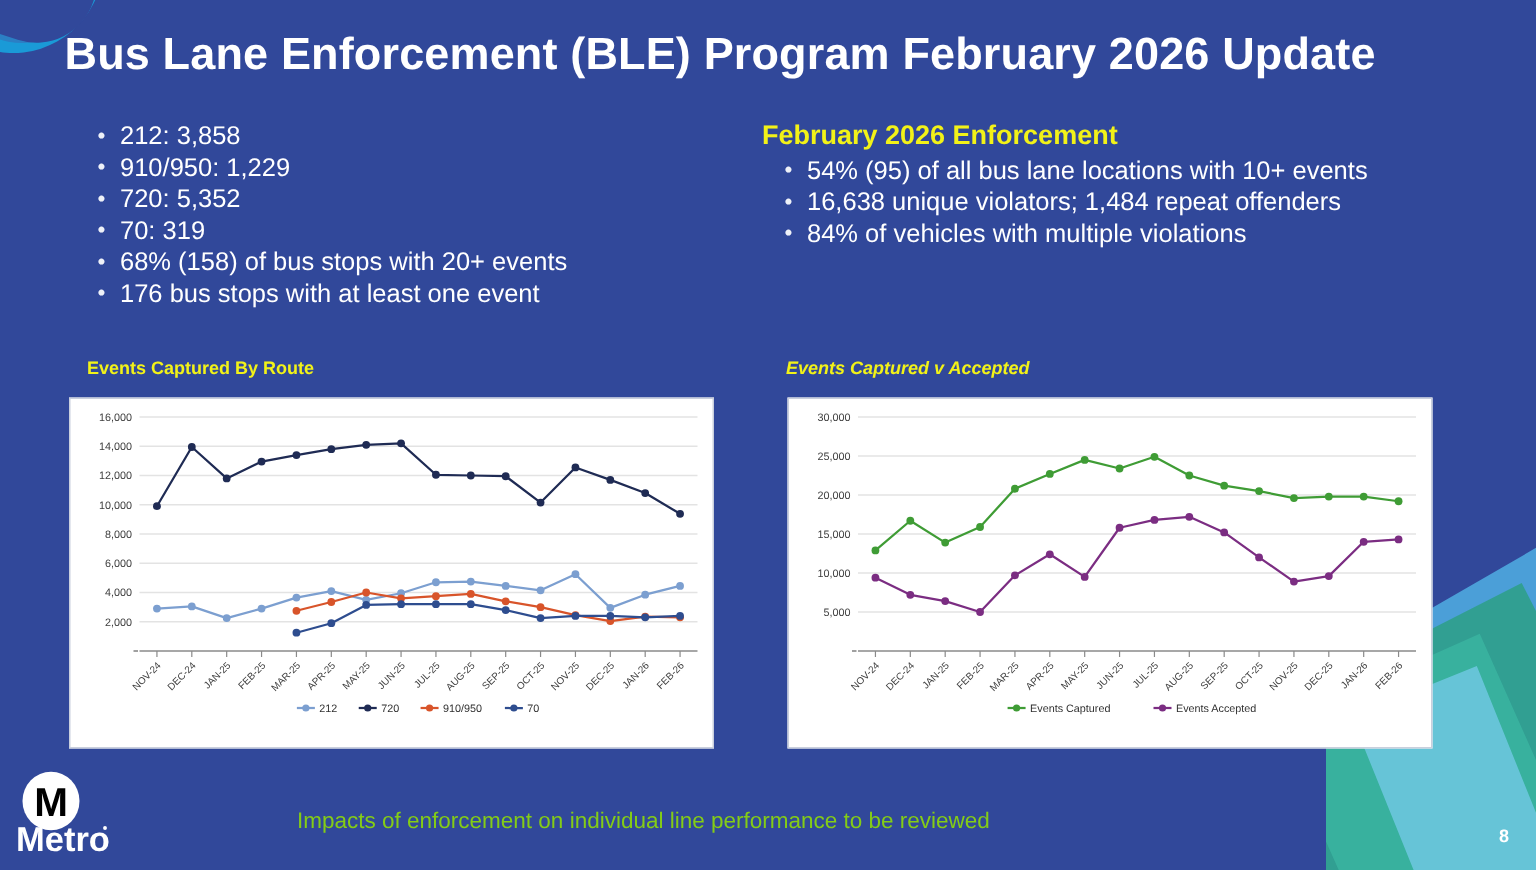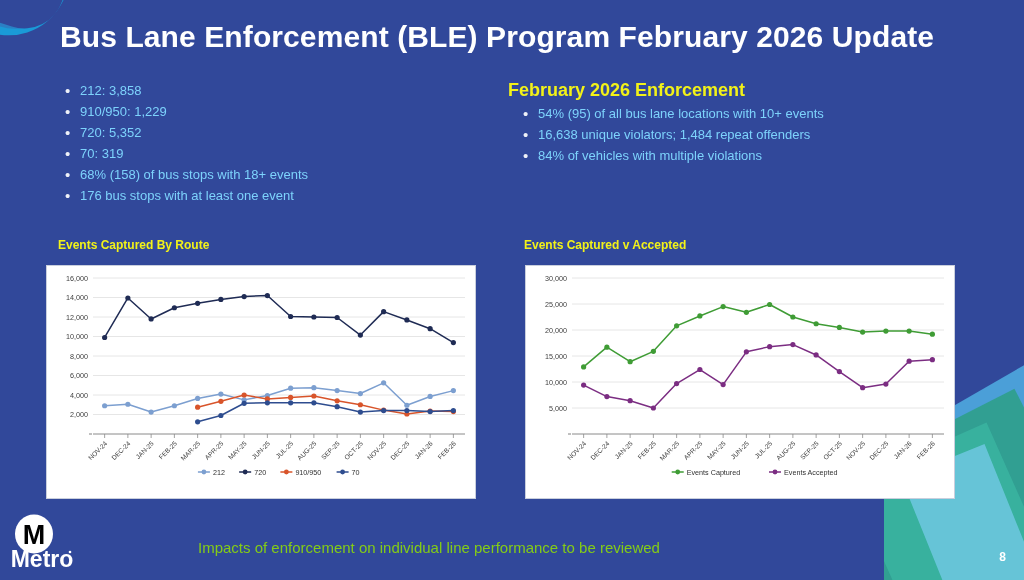--- a/index.html
+++ b/index.html
@@ -27,44 +27,44 @@
         bottom:-120px;right:-110px;border-radius:40px 0 0 0;}
   .br-b{width:210px;height:300px;background:#2f9f8e;transform:rotate(-27deg);
         bottom:-140px;right:-70px;border-radius:30px 0 0 0;opacity:.95;}
   .br-c{width:150px;height:300px;background:#3ab2a0;transform:rotate(-24deg);
         bottom:-160px;right:-30px;border-radius:24px 0 0 0;opacity:.9;}
   .br-d{width:90px;height:300px;background:#6fc8e0;transform:rotate(-22deg);
         bottom:-170px;right:-20px;border-radius:18px 0 0 0;opacity:.85;}
 
   
   #title{
-    position:absolute;left:60px;top:20px;width:910px;
+    position:absolute;left:43px;top:20px;width:910px;
     color:#ffffff;font-size:30px;font-weight:bold;letter-spacing:.1px;
     white-space:nowrap;
   }
 
   
   .block{position:absolute;color:#ffffff;}
   .blk-head{color:#f2f218;font-size:18px;font-weight:bold;margin:0 0 2px 0;}
   .blk-list{list-style:none;margin:0;padding:0;}
   .blk-list li{
-    font-size:13px;line-height:21px;color:#7dd3fc;position:relative;padding-left:22px;
+    font-size:17px;line-height:21px;color:#ffffff;position:relative;padding-left:22px;
   }
   .blk-list li:before{
     content:"\2022";position:absolute;left:7px;top:0;color:#eef1f8;font-size:15px;
   }
   #left-block{left:58px;top:80px;width:430px;}
   #right-block{left:508px;top:80px;width:460px;}
   #right-block .blk-list li{padding-left:30px;}
   #right-block .blk-list li:before{left:15px;}
 
   
   .chart-head{position:absolute;color:#f2f218;font-size:12px;font-weight:bold;}
   #lc-head{left:58px;top:238px;}
-  #rc-head{left:524px;top:238px;}
+  #rc-head{left:524px;top:238px;font-style:italic;}
 
   .chart-card{position:absolute;background:#ffffff;border:1px solid #c9cfdd;}
   #left-chart{left:46px;top:265px;width:428px;height:232px;}
   #right-chart{left:525px;top:265px;width:428px;height:232px;}
   .chart-card svg{display:block;width:100%;height:100%;}
   .gtick{font-size:7.2px;fill:#404040;font-family:"Liberation Sans",sans-serif;}
   .xtick{font-size:6.6px;fill:#404040;font-family:"Liberation Sans",sans-serif;}
   .ltxt{font-size:7.2px;fill:#303030;font-family:"Liberation Sans",sans-serif;}
 
   
@@ -92,21 +92,21 @@
   </div>
 
   <div id="title">Bus Lane Enforcement (BLE) Program February 2026 Update</div>
 
   <div class="block" id="left-block">
     <ul class="blk-list">
       <li>212: 3,858</li>
       <li>910/950: 1,229</li>
       <li>720: 5,352</li>
       <li>70: 319</li>
-      <li>68% (158) of bus stops with 18+ events</li>
+      <li>68% (158) of bus stops with 20+ events</li>
       <li>176 bus stops with at least one event</li>
     </ul>
   </div>
 
   <div class="block" id="right-block">
     <div class="blk-head">February 2026 Enforcement</div>
     <ul class="blk-list">
       <li>54% (95) of all bus lane locations with 10+ events</li>
       <li>16,638 unique violators; 1,484 repeat offenders</li>
       <li>84% of vehicles with multiple violations</li>

